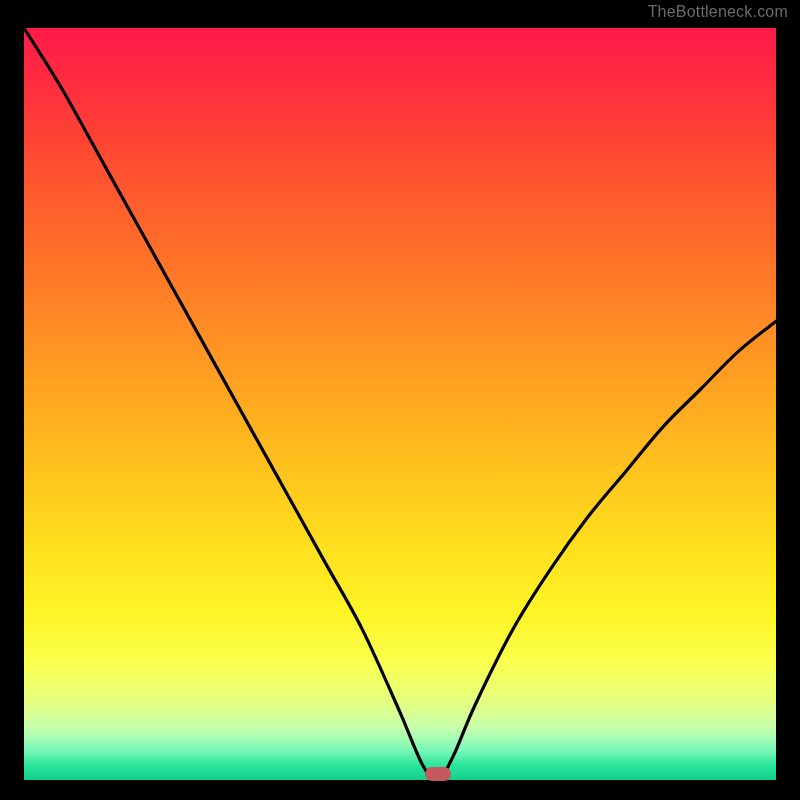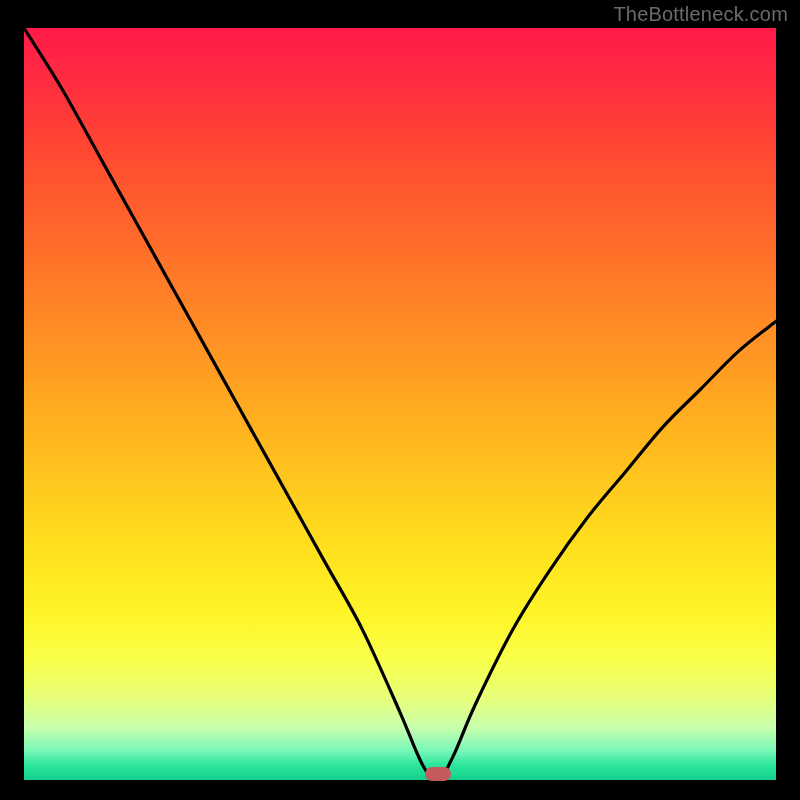--- a/index.html
+++ b/index.html
@@ -15,21 +15,21 @@
     position: relative;
     width: 800px;
     height: 800px;
     background: #000;
   }
   .watermark {
     position: absolute;
     top: 3px;
     right: 12px;
     color: #6a6a6a;
-    font-size: 20px;
+    font-size: 16px;
     font-weight: 500;
     letter-spacing: 0.2px;
     z-index: 10;
   }
   .plot-area {
     position: absolute;
     left: 24px;
     top: 28px;
     width: 752px;
     height: 752px;

